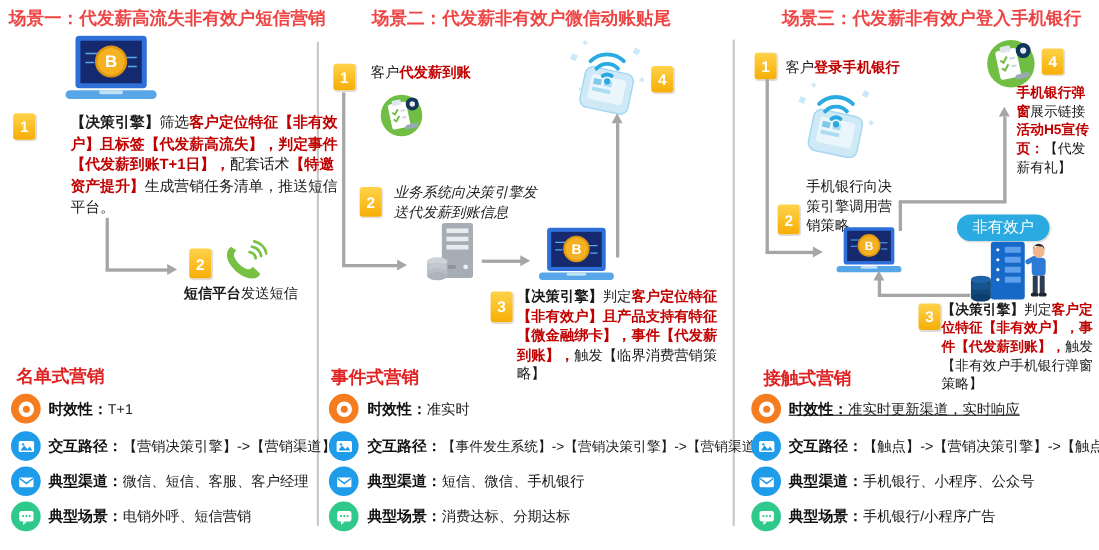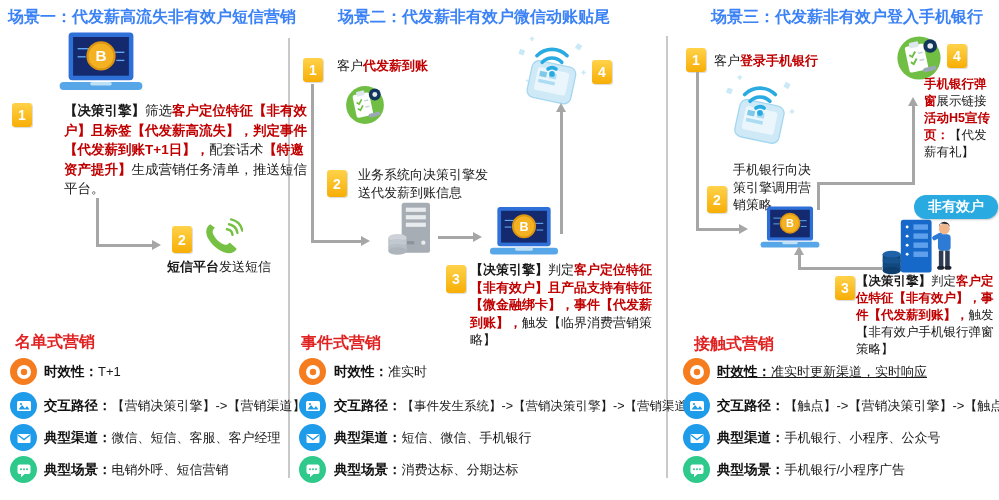--- a/index.html
+++ b/index.html
@@ -1,38 +1,38 @@
 <!DOCTYPE html>
 <html><head>
 <meta charset="utf-8">
 <style>
   html,body{margin:0;padding:0;background:#ffffff;}
   #stage{position:relative;width:999px;height:500px;background:#ffffff;overflow:hidden;
          font-family:"Liberation Sans","DejaVu Sans",sans-serif;}
   .abs{position:absolute;}
-  .col-title{font-size:16px;font-weight:bold;color:#3b82f6;white-space:nowrap;letter-spacing:0px;}
+  .col-title{font-size:16px;font-weight:bold;color:#ef4444;white-space:nowrap;letter-spacing:0px;}
   .divider{width:2px;background:#C9C9C9;}
   .badge{width:20px;height:24px;background:linear-gradient(180deg,#FFD24A 0%,#F7AE06 100%);
          border-radius:3px;color:#ffffff;font-weight:bold;font-size:14px;
          display:flex;align-items:center;justify-content:center;box-shadow:1px 1px 1px rgba(0,0,0,.15);}
   .step-text{line-height:18px;font-size:13px;}
   .seg{white-space:pre-wrap;}
   .seg-black{color:#1a1a1a;}
   .seg-bold{color:#1a1a1a;font-weight:bold;}
   .seg-red{color:#C00000;font-weight:600;}
   .hline{height:2.5px;background:#A6A6A6;}
   .vline{width:2.5px;background:#A6A6A6;}
   .arr-r{width:0;height:0;border-top:5px solid transparent;border-bottom:5px solid transparent;border-left:9px solid #A6A6A6;}
   .arr-u{width:0;height:0;border-left:5px solid transparent;border-right:5px solid transparent;border-bottom:9px solid #A6A6A6;}
   .heading{font-size:16px;font-weight:bold;color:#E02222;white-space:nowrap;}
   .mrow-icon{width:27px;height:27px;border-radius:50%;display:flex;align-items:center;justify-content:center;}
   .mrow-text{white-space:nowrap;font-size:13px;color:#1a1a1a;line-height:27px;}
   .mrow-label{font-weight:bold;font-size:13.5px;color:#111;}
-  .pill{background:#29ABE2;border-radius:12px;color:#fff;font-weight:bold;font-size:14px;
-        display:flex;align-items:center;justify-content:center;box-shadow:1px 1px 2px rgba(0,0,0,.2);margin-left:44px;}
+  .pill{background:#29ABE2;border-radius:12px;color:#fff;font-weight:normal;font-size:14px;
+        display:flex;align-items:center;justify-content:center;box-shadow:1px 1px 2px rgba(0,0,0,.2);}
 </style>
 </head>
 <body>
 
 <div id="stage">
 
   <div class="abs divider" style="left:288px;top:38px;height:440px;"></div>
   <div class="abs divider" style="left:666px;top:36px;height:442px;"></div>
 
   <div class="abs col-title" style="left:8px;top:7px;">场景一：代发薪高流失非有效户短信营销</div>
@@ -173,21 +173,21 @@
       <circle cx="45" cy="45.5" r="3.2" fill="#29ABE2"></circle>
     </svg>
   </div>
   <div class="abs badge" style="left:592px;top:60px;">4</div>
 
   <div class="abs vline" style="left:311px;top:84px;height:158px;"></div>
   <div class="abs hline" style="left:311px;top:240px;width:51px;"></div>
   <div class="abs arr-r" style="left:361px;top:236px;"></div>
 
   <div class="abs badge" style="left:327px;top:170px;height:27px;">2</div>
-  <div class="abs step-text" style="left:358px;top:166px;width:132px;line-height:18px;"><span class="seg seg-black">业务系统向决策引擎发送代发薪到账信息</span></div>
+  <div class="abs step-text" style="left:358px;top:166px;width:132px;line-height:18px;font-style:italic;"><span class="seg seg-black">业务系统向决策引擎发送代发薪到账信息</span></div>
 
   <div class="abs" style="left:385px;top:200px;">
     <svg width="50" height="62" viewBox="0 0 60 72">
       <rect x="20" y="2" width="34" height="60" rx="3" fill="#A7ADB4"></rect>
       <g fill="#E9ECEF">
         <rect x="25" y="8" width="24" height="5"></rect>
           <rect x="25" y="17" width="24" height="5"></rect>
           <rect x="25" y="26" width="24" height="5"></rect>
       </g>
       <circle cx="46" cy="50" r="2.6" fill="#E9ECEF"></circle>

